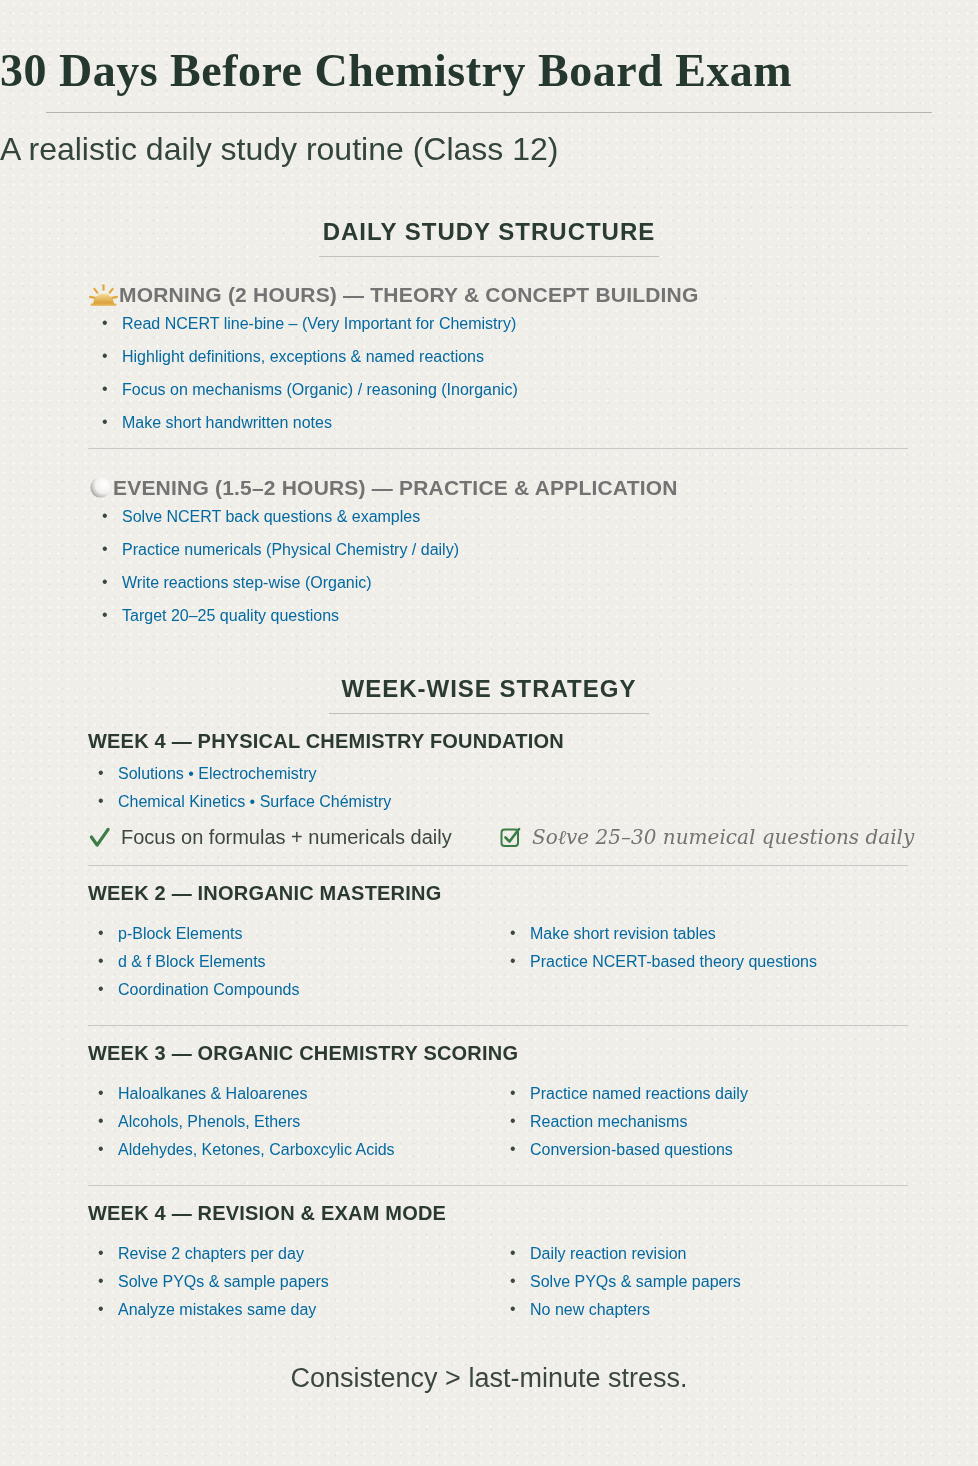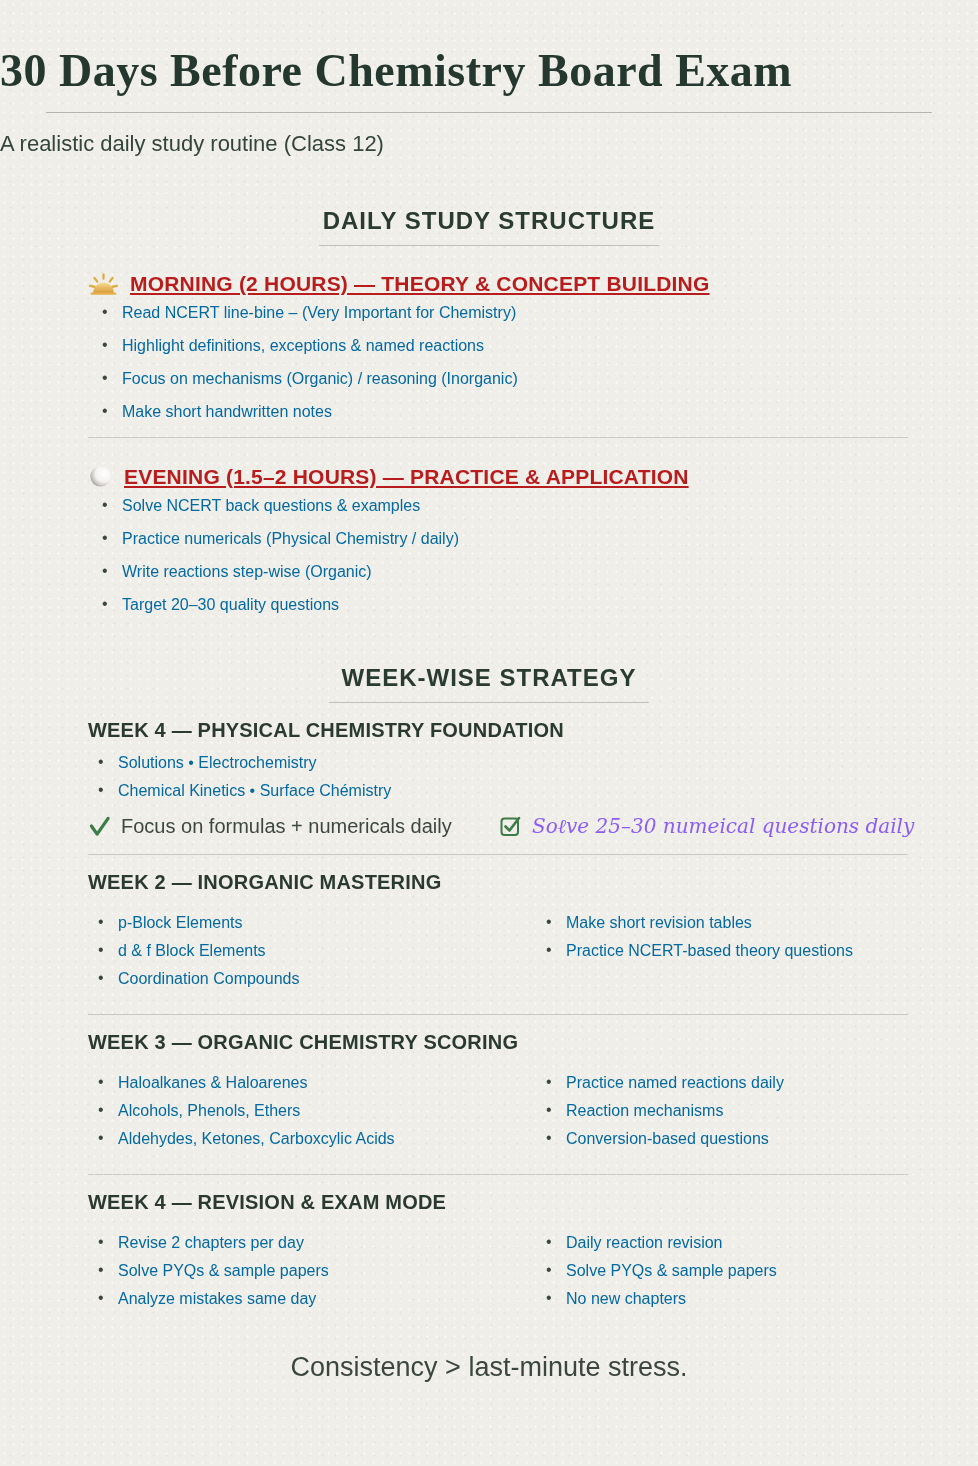--- a/index.html
+++ b/index.html
@@ -27,21 +27,21 @@
     margin: 0;
     font-family: "Liberation Serif", "DejaVu Serif", serif;
     font-size: 46px;
     font-weight: 600;
     letter-spacing: 0.5px;
     color: #253830;
   }
   .title-rule { height: 1px; background: #b7b4ae; margin: 15px 46px 0 46px; }
   .subtitle {
     margin: 18px 0 0 0;
-    font-size: 22px;
+    font-size: 32px;
     font-weight: 400;
     color: #33443b;
   }
 
   
   .section-heading {
     margin: 50px 0 0 0;
     text-align: center;
     font-size: 24px;
     font-weight: 700;
@@ -51,27 +51,26 @@
   .heading-rule { height: 1px; background: #c3c0ba; margin: 10px auto 0 auto; }
   .rule-daily { width: 340px; }
   .rule-weeks { width: 320px; }
 
   
   .content { padding: 0 58px 0 88px; }
 
   .block-heading {
     display: flex;
     align-items: center;
-    gap: 11px;
+    gap: 0;
     margin: 26px 0 6px 0;
     font-size: 21px;
     font-weight: 700;
     letter-spacing: 0.2px;
-    color: #b91c1c;
-    text-decoration: underline;
+    color: #737373;
   }
   .icon { display: inline-flex; align-items: center; flex: 0 0 auto; }
 
   ul.bullets { list-style: none; margin: 8px 0 0 0; padding: 0; }
   ul.bullets li {
     position: relative;
     padding-left: 34px;
     font-size: 16px;
     color: #0369a1;
     margin-bottom: 15px;
@@ -89,35 +88,35 @@
   .divider { height: 1px; background: rgba(70,68,62,0.22); margin: 16px 12px 14px 0; }
 
   
   .week-heading {
     margin: 16px 0 12px 0;
     font-size: 20px;
     font-weight: 700;
     letter-spacing: 0.2px;
     color: #2b3a31;
   }
-  .cols { display: grid; grid-template-columns: 412px 1fr; column-gap: 0; gap: 36px; }
+  .cols { display: grid; grid-template-columns: 412px 1fr; column-gap: 0; }
 
   .checkrow {
     display: grid;
     grid-template-columns: 412px 1fr;
     margin: 14px 0 4px 0;
     font-size: 20px;
     color: #3b473f;
   }
   .checkitem { display: flex; align-items: center; gap: 10px; }
   .handwriting {
     font-family: "DejaVu Serif", serif;
     font-style: italic;
     font-size: 20px;
-    color: #8b5cf6;
+    color: #737373;
   }
 
   .footer-line {
     margin-top: 34px;
     text-align: center;
     font-size: 27px;
     color: #3a463f;
   }
 </style>
 </head>
@@ -185,21 +184,21 @@
               <circle cx="13" cy="13" r="10.5" fill="url(#mg)"></circle>
             </svg>
           </span>
           <span>EVENING (1.5–2 HOURS) — PRACTICE &amp; APPLICATION</span>
         </h3>
         <ul class="bullets">
 
         <li><span>Solve NCERT back questions &amp; examples</span></li>
             <li><span>Practice numericals (Physical Chemistry / daily)</span></li>
             <li><span>Write reactions step-wise (Organic)</span></li>
-            <li><span>Target 20–30 quality questions</span></li>
+            <li><span>Target 20–25 quality questions</span></li>
           </ul>
       </div>
     </div>
   </section>
 
   <section>
     <h2 class="section-heading">WEEK-WISE STRATEGY</h2>
     <div class="heading-rule rule-weeks"></div>
 
     <div class="content">

